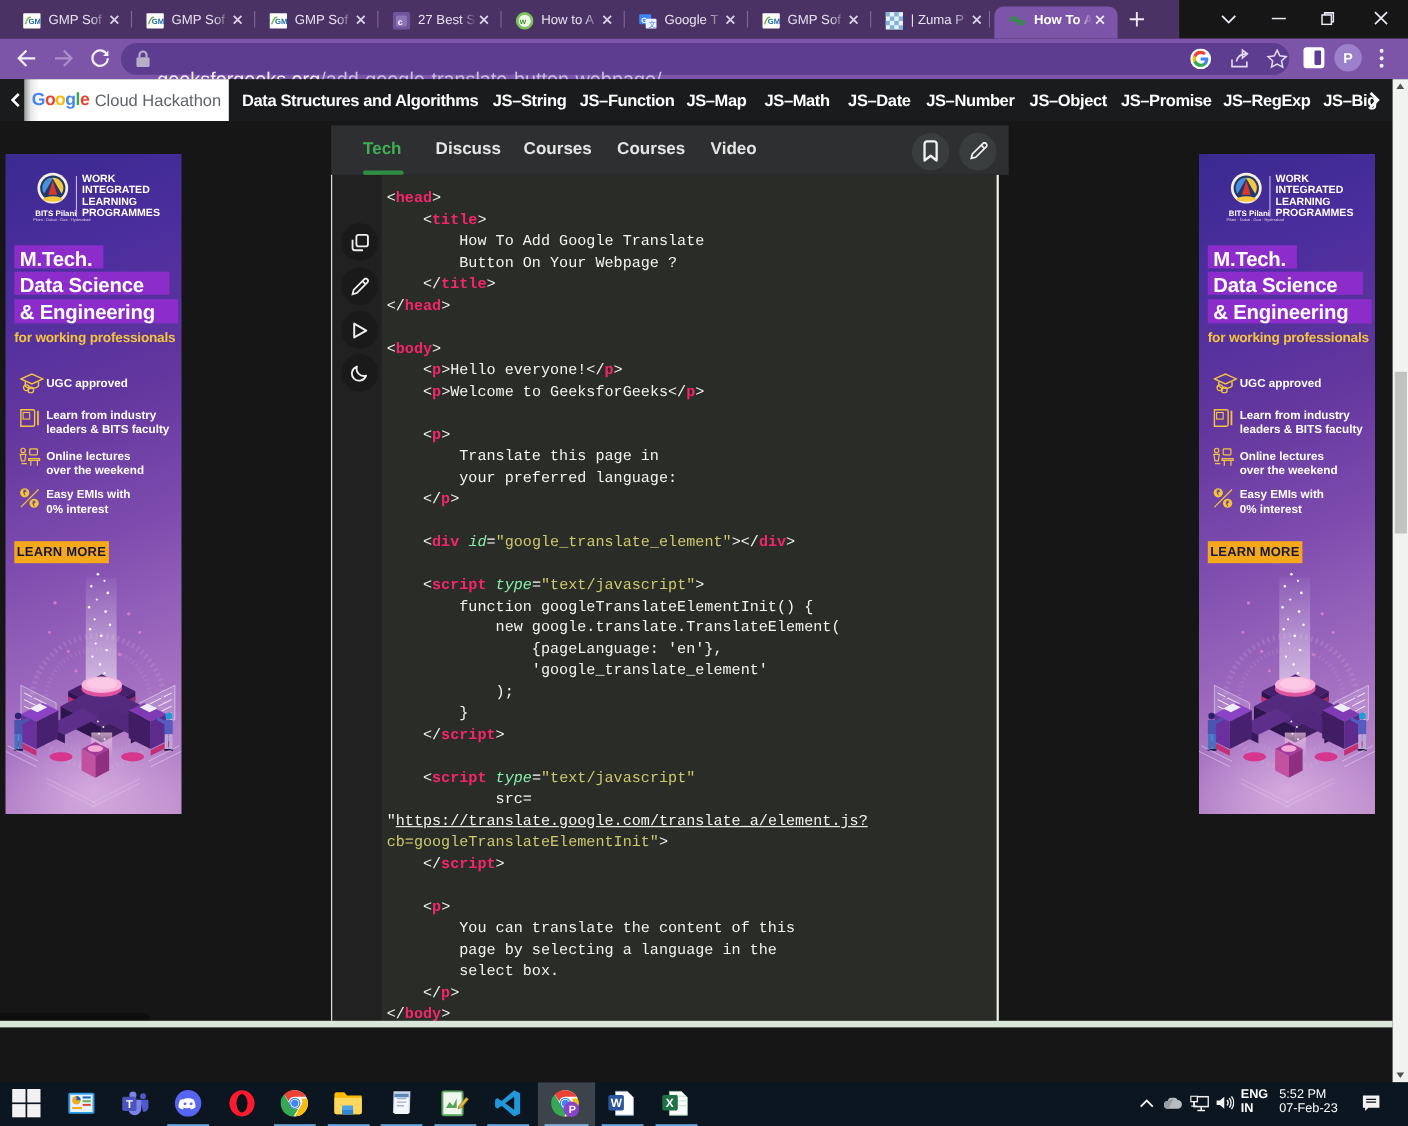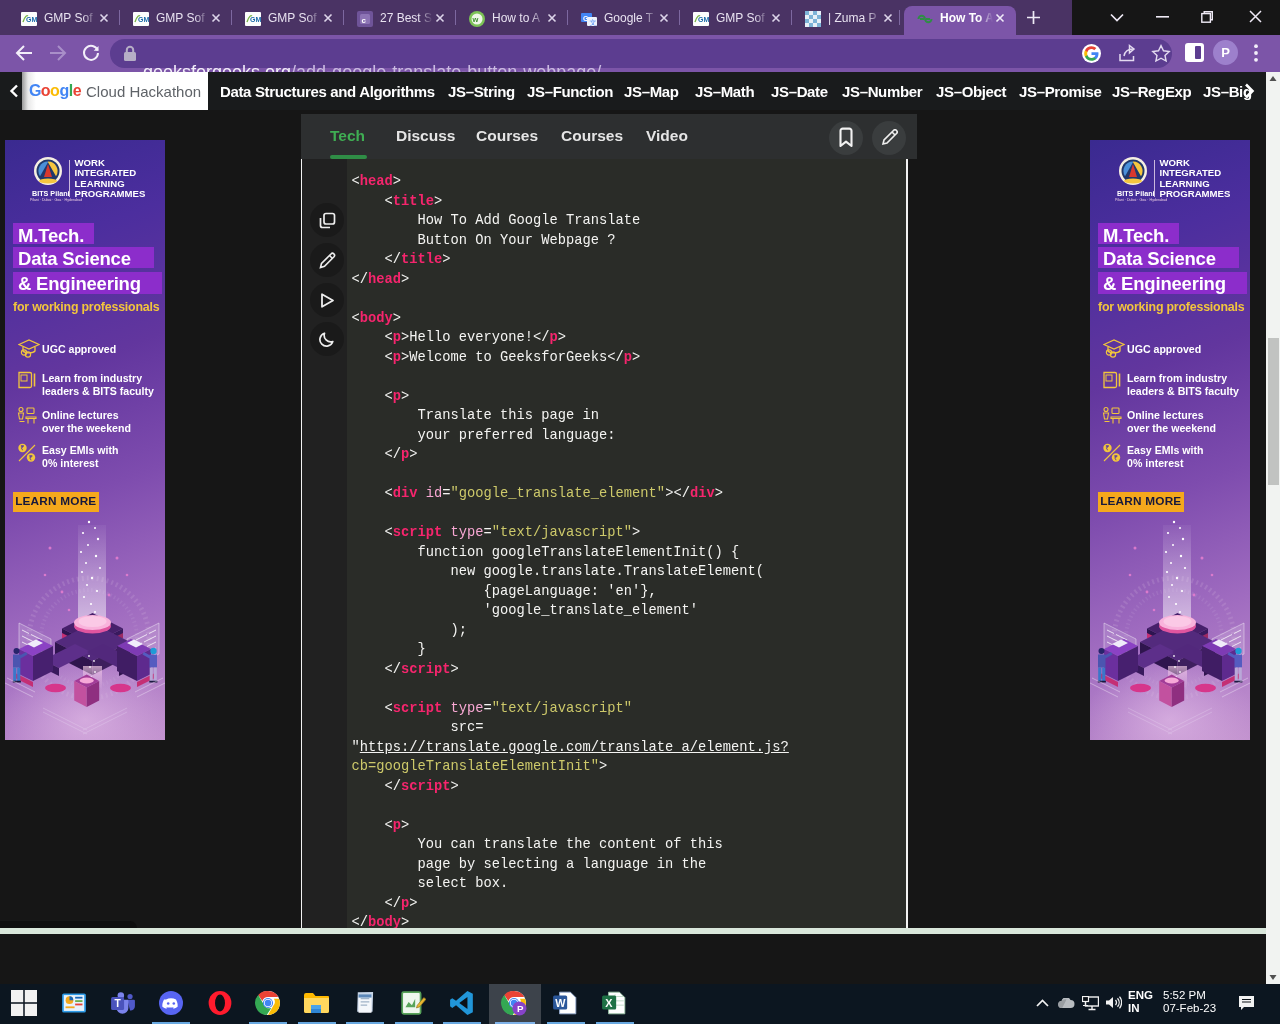--- a/index.html
+++ b/index.html
@@ -32,21 +32,21 @@
   .rtab { position:absolute; top:13px; font-size:15.5px; font-weight:bold; color:#e5e5e5; }
   .iconcirc { position:absolute; top:7px; width:34px; height:34px; border-radius:50%; background:#3a3d3e; display:flex; align-items:center; justify-content:center; }
 
   
   #leftline { left:300.6px; top:159.3px; width:1.4px; height:768.7px; background:#f2f2f2; }
   #rightline { left:906.2px; top:159.3px; width:1.4px; height:768.7px; background:#f2f2f2; }
   #contentbg { left:302px; top:159.3px; width:604.2px; height:768.7px; background:#212121; }
   #codeblk { left:347px; top:159.3px; width:559.2px; height:768.7px; background:#2a2c28; }
   #code { position:absolute; left:4.5px; top:13px; font-family:"Liberation Mono", monospace; font-size:13.75px; line-height:19.5px; color:#f4f4f2; white-space:pre; }
   #code .t { color:#f5256d; font-weight:bold; }
-  #code .a { color:#f9a8d4; }
+  #code .a { color:#86efac;font-style:italic; }
   #code .s { color:#cdc96a; }
   #code .u { text-decoration:underline; }
   .fab { position:absolute; z-index:5; left:310px; width:34px; height:34px; border-radius:50%; background:#1a1a1a; display:flex; align-items:center; justify-content:center; }
 
   
   .ad { position:absolute; top:140px; width:160px; height:600px; overflow:hidden;
         background:linear-gradient(160deg,#3a2a90 0%,#4c2e9e 18%,#62369e 38%,#7e4cae 58%,#a06cc0 78%,#c393cf 100%); }
 
   
   #lightstrip { left:0; top:928px; width:1266px; height:5.5px; background:#d9e7db; }

